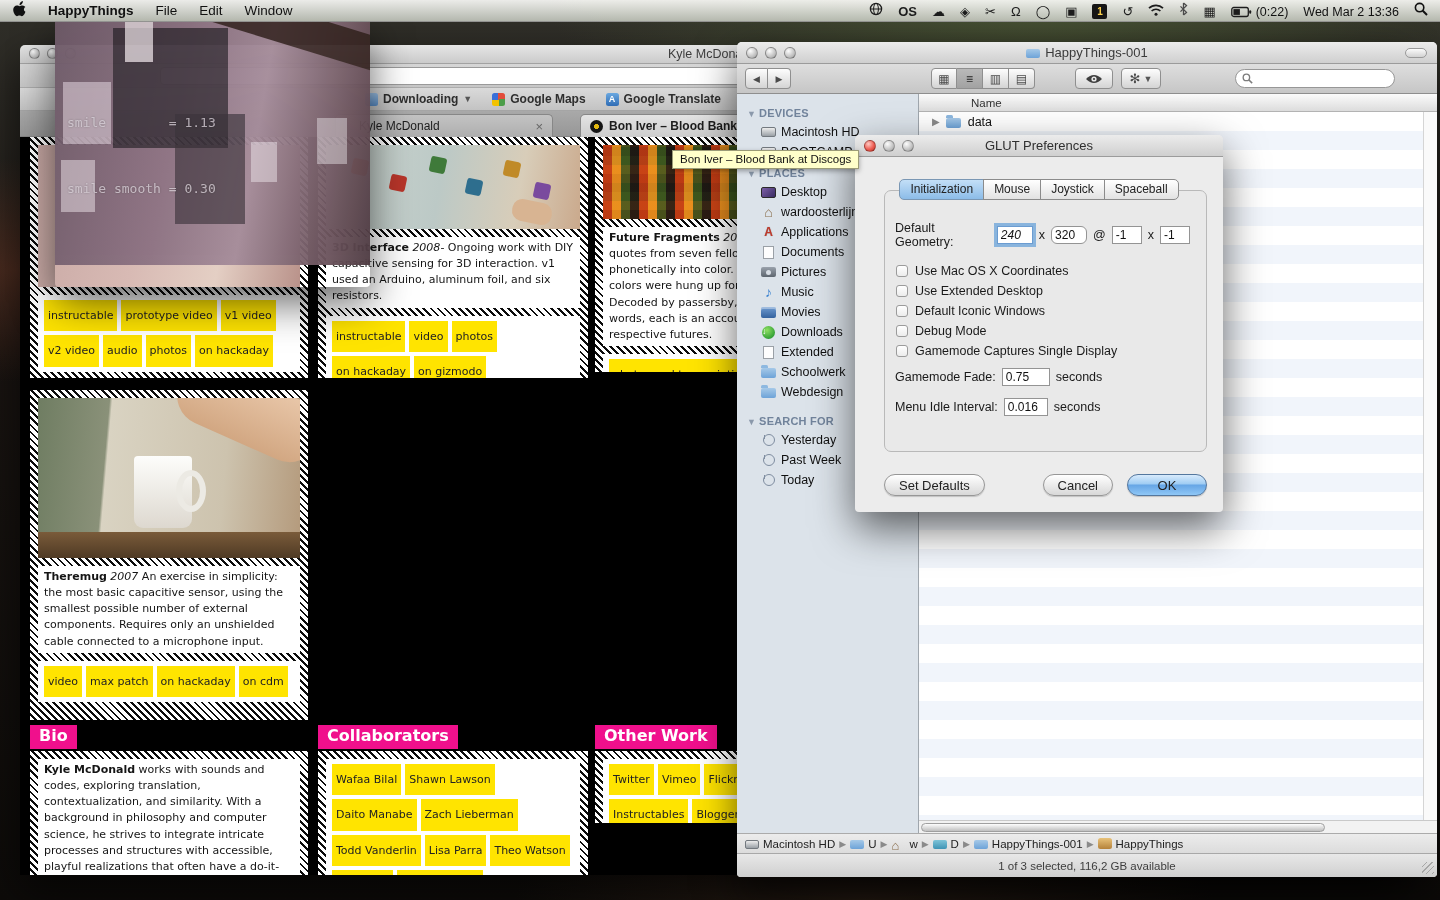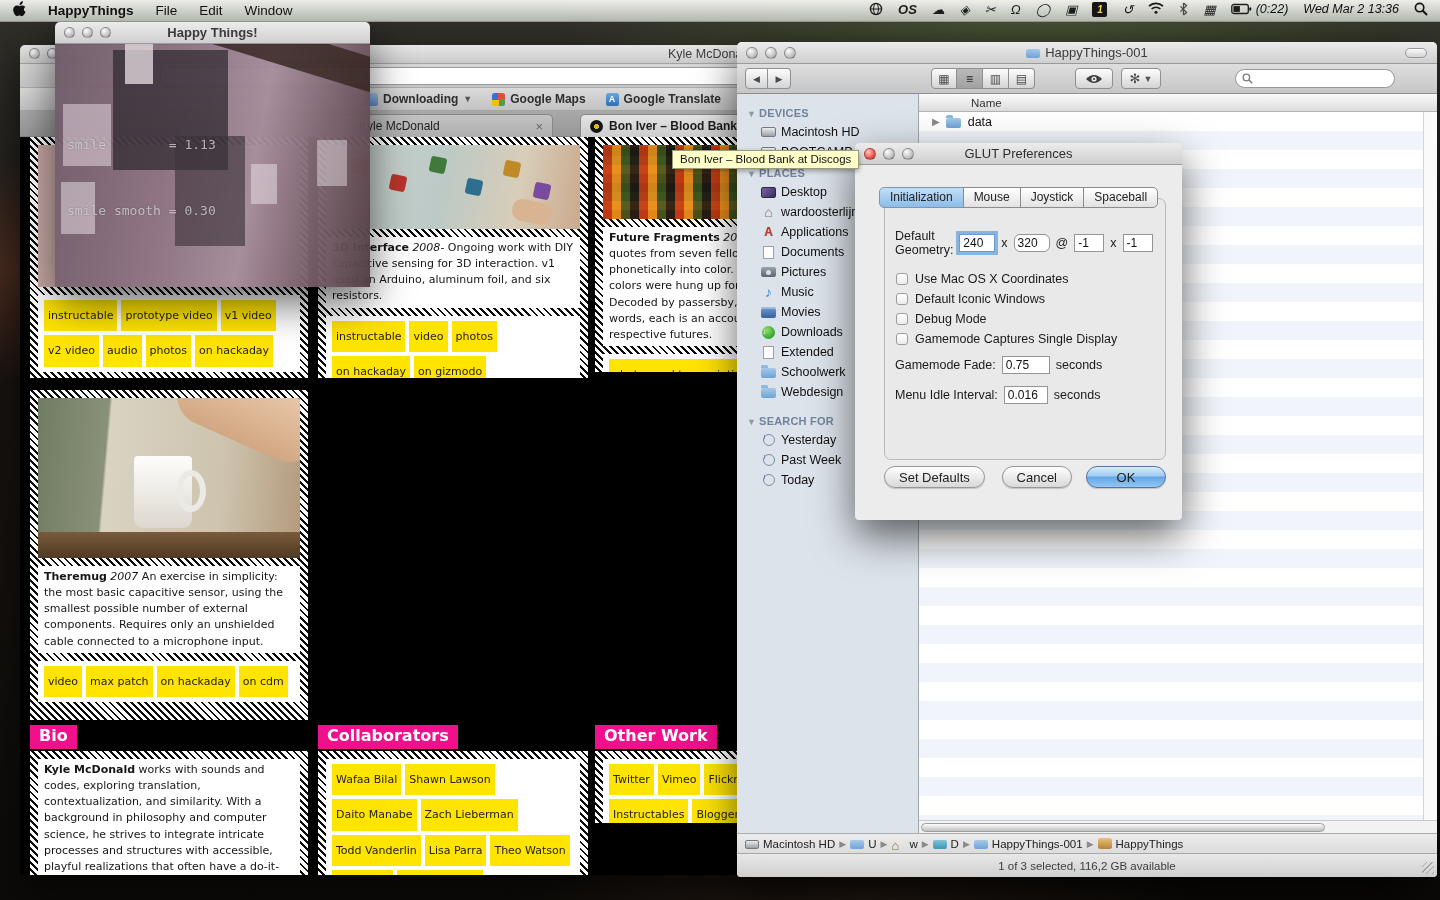--- a/index.html
+++ b/index.html
@@ -20,21 +20,21 @@
   .light { width:12px; height:12px; border-radius:50%; border:1px solid rgba(0,0,0,.28); }
   .light.gray { background:radial-gradient(circle at 35% 30%, #fdfdfd, #bdbdbd 65%, #909090); }
   .light.red  { background:radial-gradient(circle at 35% 30%, #ffc9c2, #ee5f55 55%, #b92a1d); }
   
   .menubar { position:absolute; left:0; top:0; width:1440px; height:22px; z-index:100;
     background:linear-gradient(rgba(250,250,247,.93), rgba(190,194,184,.93));
     border-bottom:1px solid rgba(40,40,40,.45); display:flex; align-items:center; padding:0 12px;
     font-size:13.5px; color:#111; }
   .mb-left { display:flex; align-items:center; gap:22px; }
   .mb-app { font-weight:bold; }
-  .mb-right { margin-left:auto; display:flex; align-items:flex-start; gap:15px; font-size:12.5px;font-style:italic; }
+  .mb-right { margin-left:auto; display:flex; align-items:flex-end; gap:15px; font-size:12.5px; }
   .mb-right .g { font-size:13px; color:#1c1c1c; }
   .badge1 { width:15px; height:15px; background:#151515; color:#ffd34d; font-size:10px; font-weight:bold;
     display:flex; align-items:center; justify-content:center; border-radius:2px; }
   
   .video-win { left:55px; top:22px; width:315px; height:265px; z-index:30; }
   .video-win .titlebar { height:22px; font-weight:bold; font-size:13px; }
   .cam { position:relative; width:100%; height:243px; overflow:hidden; opacity:.96;
     background:linear-gradient(100deg,#6e5a68 0%,#8d7383 38%,#a58c9a 62%,#6b535c 88%,#4e3b42 100%); }
   .poster { position:absolute; background:rgba(235,225,230,.75); }
   .poster.dk { background:rgba(40,35,42,.72); }
@@ -168,38 +168,38 @@
   .pic.bluefolder { background:linear-gradient(#a6c9e8,#6da3d8); border-radius:2px; height:9px; margin-top:2px; }
   .pic.home::before { content:"⌂"; color:#8a6d4b; font-size:13px; }
   .pic.teal { background:linear-gradient(#7fc4d8,#3f94b5); border-radius:2px; height:9px; margin-top:2px; }
   .pic.app { background:linear-gradient(#e8c27a,#b5823a); border-radius:2.5px; height:11px; }
   .f-status { height:24px; background:linear-gradient(#e8e8e8,#cfcfcf); border-top:1px solid #a8a8a8;
     display:flex; align-items:center; justify-content:center; font-size:11.5px; color:#3e3e3e;
     border-radius:0 0 4px 4px; position:relative; }
   .grip { position:absolute; right:3px; bottom:3px; width:12px; height:12px;
     background:repeating-linear-gradient(135deg, transparent 0 3px, #9a9a9a 3px 4px); opacity:.8; }
   
-  .glut { left:855px; top:135px; width:327px; height:377px; z-index:40; background:#ececec;margin-top:8px; }
+  .glut { left:855px; top:135px; width:368px; height:377px; z-index:40; background:#ececec; }
   .glut .titlebar { font-size:13px; color:#2f2f2f; }
   .gtabs { position:absolute; top:44px; left:0; right:0; display:flex; justify-content:center; z-index:2; }
   .gtab { border:1px solid #8b8b8b; background:linear-gradient(#ffffff,#e2e2e2); padding:2px 10px 3px;
     font-size:12px; color:#222; margin-left:-1px; }
   .gtab:first-child { border-radius:5px 0 0 5px; margin-left:0; }
   .gtab:last-child { border-radius:0 5px 5px 0; }
   .gtab.sel { background:linear-gradient(#c3dff7,#8cbce8); border-color:#7a97b4; }
   .gbox { position:absolute; left:29px; right:16px; top:55px; height:262px; border:1px solid #b9b9b9;
     border-radius:7px; background:#e9e9e9; padding:30px 16px 0 10px; font-size:12.5px; color:#1a1a1a; }
   .grow { display:flex; align-items:center; gap:6px; margin-bottom:12px; }
   .gfield { height:18px; border:1px solid #949494; background:#fff; font:12px "Liberation Sans",sans-serif;
     padding:0 3px; color:#111; }
-  .gfield.focus { box-shadow:0 0 0 3px rgba(120,170,218,.85); border-color:#6b9cd1; }
+  .gfield.focus { box-shadow:0 0 0 3px rgba(120,170,218,.85); border-color:#6b9cd1;font-style:italic; }
   .gcheck { display:flex; align-items:center; height:20px; font-size:12.5px; }
   .cb { width:12px; height:12px; border:1px solid #9b9b9b; border-radius:3px;
     background:linear-gradient(#ffffff,#ececec); margin:0 7px 0 1px; flex:none; }
-  .gbuttons { position:absolute; left:29px; right:16px; bottom:32px; display:flex; align-items:center; }
+  .gbuttons { position:absolute; left:29px; right:16px; bottom:16px; display:flex; align-items:center; }
   .btn { height:22px; border:1px solid #979797; border-radius:11px; background:linear-gradient(#ffffff,#d8d8d8);
     font-size:13px; color:#222; padding:0 14px; display:flex; align-items:center;
     box-shadow:0 1px 1px rgba(0,0,0,.18); }
   .btn.primary { width:80px; justify-content:center; border-color:#54779e;
     background:linear-gradient(#d8ebfc 0%, #9fccf3 45%, #66a5e5 50%, #8fc7f6 100%); }
   
   .tooltip { position:absolute; left:672px; top:150px; z-index:60; background:#ffffca; border:1px solid #9b9b78;
     font-size:11.5px; color:#111; padding:2px 7px 3px; box-shadow:0 2px 5px rgba(0,0,0,.35); }
 </style>
 </head>
@@ -495,28 +495,20 @@
           <span>HappyThings</span>
         </span>
     </div>
     <div class="f-status">
       <span>1 of 3 selected, 116,2 GB available</span>
       <span class="grip"></span>
     </div>
   </div>
 
   <div class="win video-win">
-    <div class="titlebar">
-      <div class="lights">
-        <span class="light gray" style="width:11px;height:11px;"></span>
-        <span class="light gray" style="width:11px;height:11px;"></span>
-        <span class="light gray" style="width:11px;height:11px;"></span>
-      </div>
-      <span style="font-weight:bold;">Happy Things!</span>
-    </div>
     <div class="cam">
       <span class="poster dk" style="left:58px; top:6px; width:115px; height:120px;"></span>
       <span class="poster" style="left:70px; top:-4px; width:28px; height:44px;"></span>
       <span class="poster" style="left:8px; top:60px; width:48px; height:62px; background:rgba(220,205,215,.6);"></span>
       <span class="poster dk" style="left:120px; top:92px; width:70px; height:110px; background:rgba(55,48,55,.65);"></span>
       <span class="poster" style="left:6px; top:138px; width:34px; height:52px; background:rgba(230,220,228,.55);"></span>
       <span class="poster" style="left:196px; top:120px; width:26px; height:40px; background:rgba(238,230,236,.5);"></span>
       <span class="poster" style="left:262px; top:96px; width:30px; height:46px; background:rgba(238,232,238,.45);"></span>
       <div class="beam"></div>
       <div class="cam-overlay">
@@ -552,20 +544,24 @@
         <span>x</span>
         <input class="gfield" style="width: 30px;" value="-1">
       </div>
       <div>
 
           <label class="gcheck">
             <span class="cb"></span>
             <span>Use Mac OS X Coordinates</span>
           </label>
 
+          <label class="gcheck">
+            <span class="cb"></span>
+            <span>Use Extended Desktop</span>
+          </label>
 
           <label class="gcheck">
             <span class="cb"></span>
             <span>Default Iconic Windows</span>
           </label>
 
 
 
           <label class="gcheck">
             <span class="cb"></span>

